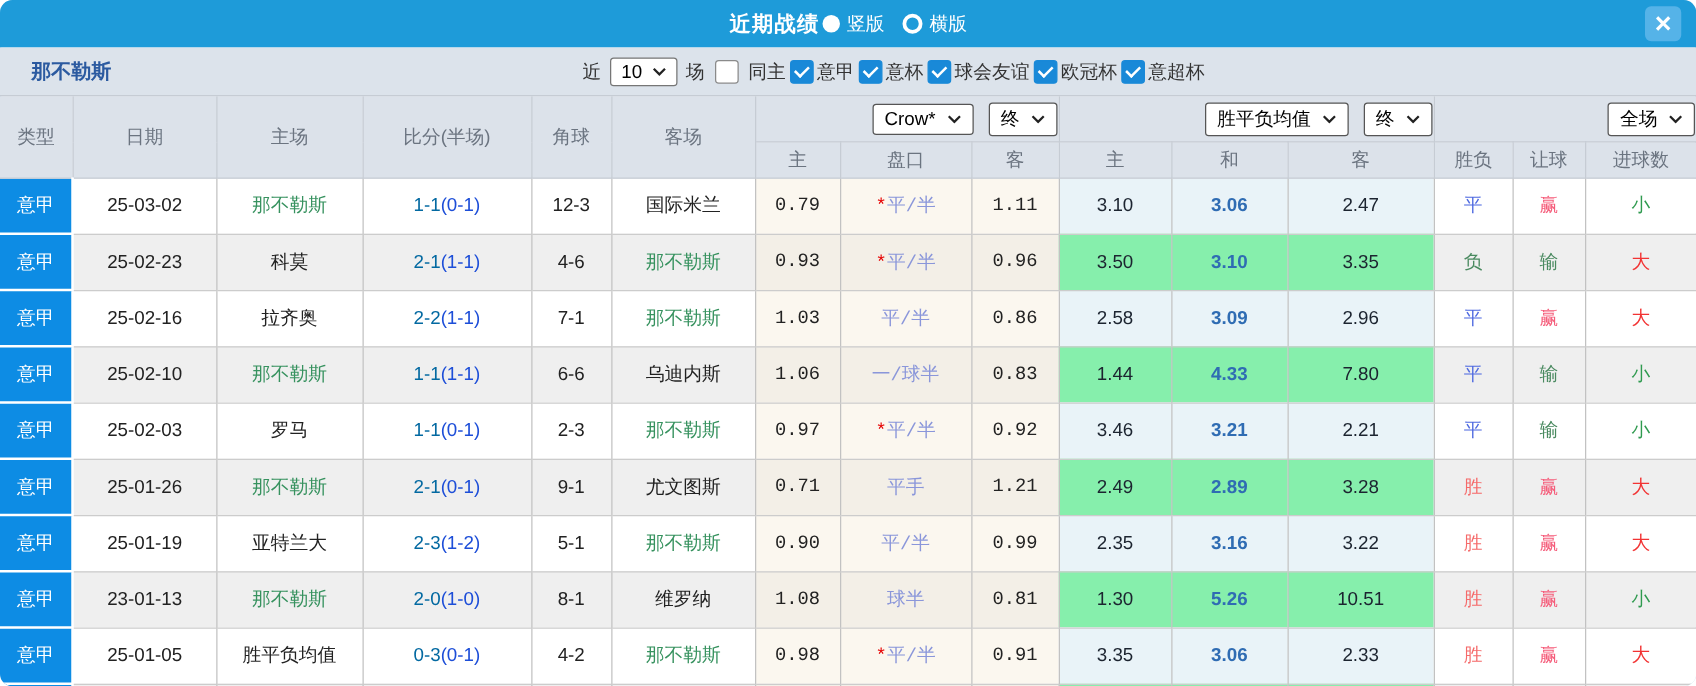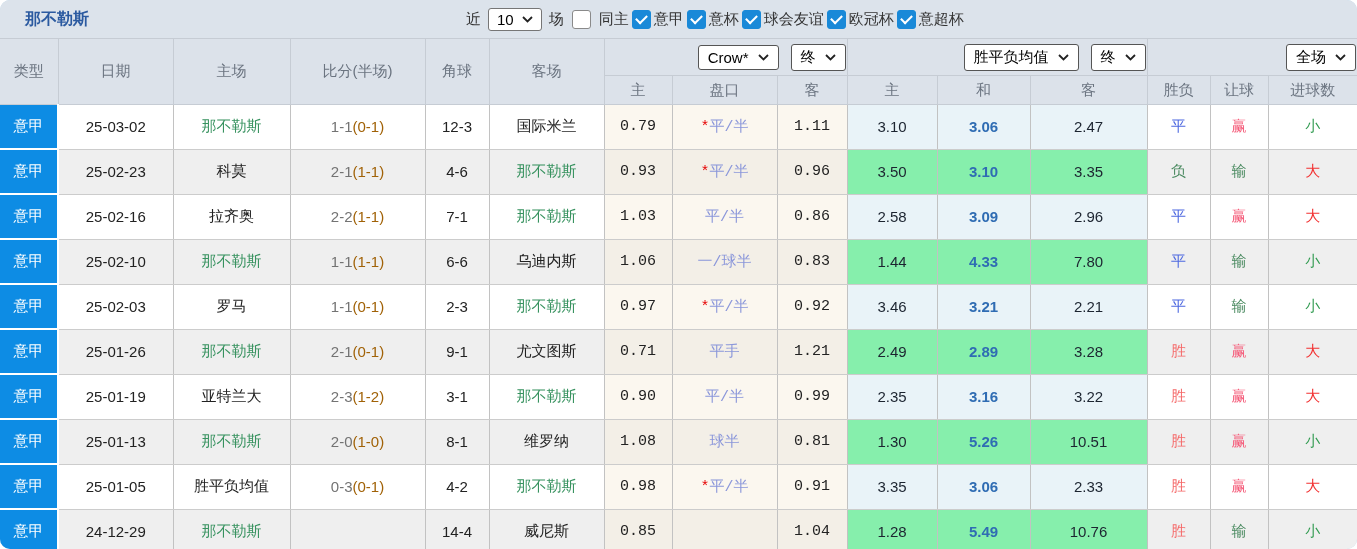--- a/index.html
+++ b/index.html
@@ -45,33 +45,45 @@
 
   tbody td{height:41px;text-align:center;font-size:15px;color:#222;
            border-right:1px solid #c2c2c2;border-bottom:1px solid #cccccc;background:#fff;}
   tbody td:last-child{border-right:none;}
   tbody tr.even td{background:#efefef;}
   td.c-type{background:#0d8ce4 !important;color:#fff;border-right:2px solid #fff;border-bottom:2px solid #fff;}
   td.c-crow{background:#fbf7ef;font-family:Liberation Mono, monospace;}
   tr.even td.c-crow{background:#f3efe7;}
   td.c-avg{background:#e9f3f8;}
   tr.even td.c-avg{background:#86efac;}
-  .score-full{color:#737373;}
-  .score-half{color:#a16207;}
+  .score-full{color:#0369a1;}
+  .score-half{color:#1d4ed8;}
   td.c-handicap{color:#8a96da;}
   .hstar{color:#e60000;}
   td.c-avg-mid{color:#2f6cb3;font-weight:bold;}
   td.c-avg-strong{color:#1c2430;}
   .chev{flex:0 0 auto;}
 </style>
 </head>
 <body>
 
 <div class="panel">
 
+  <div class="titlebar">
+    <span class="title">近期战绩</span>
+    <span class="radio-group">
+      <span class="radio-dot"></span>
+      <span>竖版</span>
+      <span class="radio-ring"></span>
+      <span>横版</span>
+    </span>
+    <div class="close-btn">
+      <span>×</span>
+    </div>
+  </div>
 
   <div class="filterbar">
     <div class="team-name">那不勒斯</div>
     <div class="filters">
       <span class="lbl">近</span>
       <span class="mini-select">
         <span>10</span>
         <svg class="chev" width="11" height="7">
             <polyline points="1,1 5.5,5.5 10,1" fill="none" stroke="#222" stroke-width="1.8"></polyline>
           </svg>
@@ -284,35 +296,35 @@
     <td class="c-avg c-avg-strong">3.28</td>
     <td style="color: rgb(245, 106, 106);">胜</td>
     <td style="color: rgb(245, 92, 122);">赢</td>
     <td style="color: rgb(242, 51, 51);">大</td>
   </tr>
         <tr>
     <td class="c-type">意甲</td>
     <td>25-01-19</td>
     <td>亚特兰大</td>
     <td><span class="score-full">2-3</span><span class="score-half">(1-2)</span></td>
-    <td>3-1</td>
+    <td>5-1</td>
     <td style="color: rgb(55, 146, 95);">那不勒斯</td>
     <td class="c-crow">0.90</td>
     <td class="c-crow c-handicap"><span class="hstar"></span><span>平/半</span></td>
     <td class="c-crow">0.99</td>
     <td class="c-avg c-avg-strong">2.35</td>
     <td class="c-avg c-avg-mid">3.16</td>
     <td class="c-avg c-avg-strong">3.22</td>
     <td style="color: rgb(245, 106, 106);">胜</td>
     <td style="color: rgb(245, 92, 122);">赢</td>
     <td style="color: rgb(242, 51, 51);">大</td>
   </tr>
         <tr class="even">
     <td class="c-type">意甲</td>
-    <td>25-01-13</td>
+    <td>23-01-13</td>
     <td style="color: rgb(55, 146, 95);">那不勒斯</td>
     <td><span class="score-full">2-0</span><span class="score-half">(1-0)</span></td>
     <td>8-1</td>
     <td>维罗纳</td>
     <td class="c-crow">1.08</td>
     <td class="c-crow c-handicap"><span class="hstar"></span><span>球半</span></td>
     <td class="c-crow">0.81</td>
     <td class="c-avg c-avg-strong">1.30</td>
     <td class="c-avg c-avg-mid">5.26</td>
     <td class="c-avg c-avg-strong">10.51</td>

